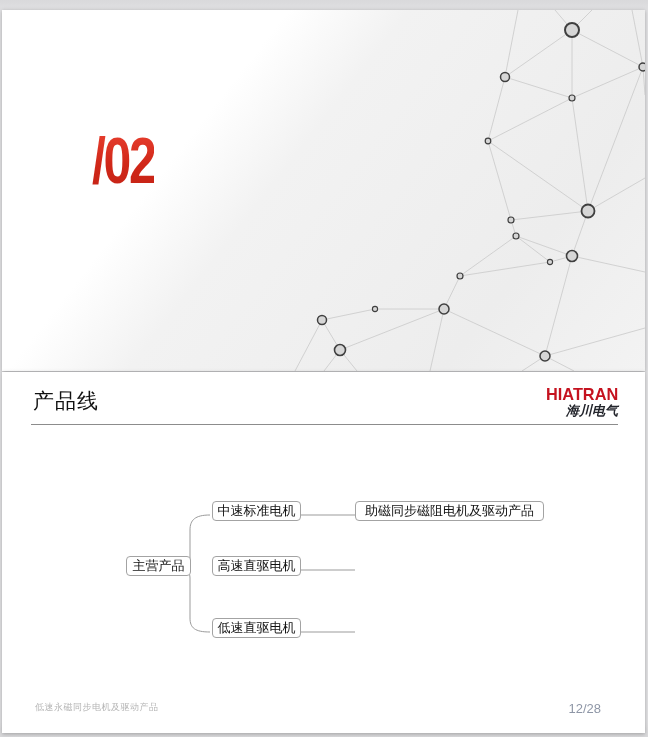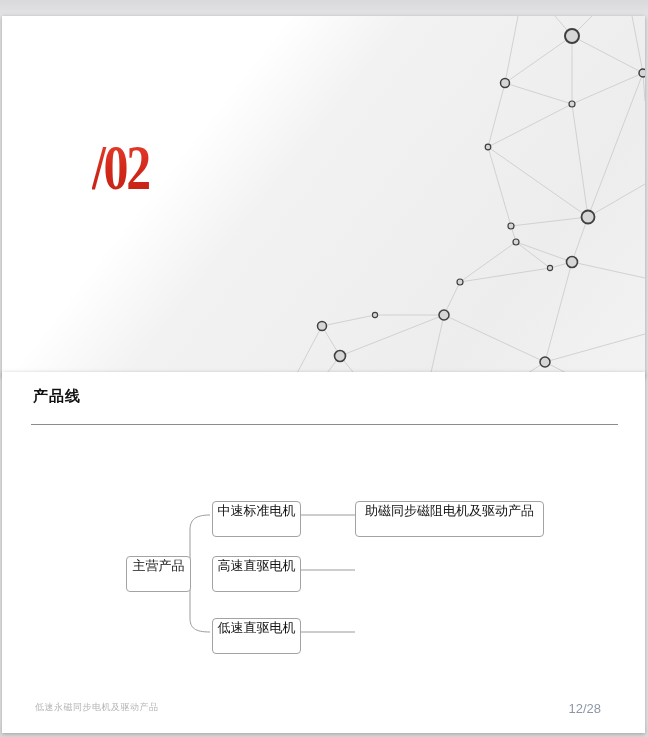--- a/index.html
+++ b/index.html
@@ -5,21 +5,21 @@
   html,body{margin:0;padding:0;}
   body{
     width:648px;height:737px;position:relative;overflow:hidden;
     background:linear-gradient(180deg,#d9d9db 0%,#e3e3e5 2%,#e3e3e5 98%,#d9d9db 100%);
     font-family:"Liberation Sans","DejaVu Sans",sans-serif;
   }
   .slide{
     position:absolute;left:2px;width:643px;height:361px;background:#ffffff;
     box-shadow:0 1px 4px rgba(0,0,0,.28);overflow:hidden;
   }
-  #slide-intro{top:16px;font-family:Liberation Serif, serif;}
+  #slide-intro{top:10px;}
   #slide-product{top:372px;}
 
   
   .intro-bg{
     position:absolute;inset:0;
     background:linear-gradient(128deg,#ffffff 31%,#f2f2f2 44%,#ededed 78%,#f3f3f3 100%);
   }
   #network-svg{position:absolute;top:0;left:0;}
   .section-number{
     position:absolute;left:90px;top:118px;
@@ -34,39 +34,39 @@
     }
   }
   .section-title{
     position:absolute;left:96px;top:194px;
     font-size:21px;font-weight:800;color:#161616;letter-spacing:2px;
   }
 
   
   .slide2-title{
     position:absolute;left:31px;top:15px;
-    font-size:15px;font-weight:700;color:#111;letter-spacing:1px;
+    font-size:21px;font-weight:400;color:#111;letter-spacing:1px;
   }
   .header-rule{
     position:absolute;left:29px;right:27px;top:52px;height:1px;background:#8c8c8c;
   }
   .logo{position:absolute;right:27px;top:14px;text-align:right;line-height:1.05;}
   .logo-en{
     font-size:17px;font-weight:800;color:#c5121f;letter-spacing:0px;
     transform:scaleX(.96);transform-origin:right top;
   }
   .logo-cn{
     font-size:13px;font-weight:800;font-style:italic;color:#23252c;margin-top:0px;
   }
 
   .diagram{position:absolute;inset:0;}
   #connector-svg{position:absolute;top:0;left:0;}
   .dgbox{
-    position:absolute;height:36px;border:1px solid #a3a3a3;border-radius:4px;
-    background:#ffffff;display:flex;align-items:flex-start;justify-content:center;
+    position:absolute;height:20px;border:1px solid #a3a3a3;border-radius:4px;
+    background:#ffffff;display:flex;align-items:flex-end;justify-content:center;
     font-size:13px;font-weight:500;color:#131313;white-space:nowrap;box-sizing:border-box;
   }
   .root-box{left:88px;top:184px;width:65px;margin-left:36px;}
   .mid-box{left:210px;width:89px;}
   .right-box{left:353px;width:189px;}
   .row-0{top:129px;} .row-1{top:184px;} .row-2{top:246px;}
 
   .footer-company{
     position:absolute;left:33px;top:329px;font-size:9px;color:#b4b4b4;letter-spacing:.5px;
   }
@@ -137,20 +137,24 @@
       <circle cx="338" cy="340" r="5.5" fill="#d6d6d6" stroke="#3f3f3f" stroke-width="1.6"></circle>
       <circle cx="543" cy="346" r="5" fill="#d6d6d6" stroke="#3f3f3f" stroke-width="1.5"></circle>
     </svg>
   <div class="section-number">/02</div>
 </div>
 
 <div class="slide" id="slide-product">
 
   <div class="slide2-title">产品线</div>
 
+  <div class="logo">
+    <div class="logo-en">HIATRAN</div>
+    <div class="logo-cn">海川电气</div>
+  </div>
 
   <div class="header-rule"></div>
 
   <div class="diagram">
     <svg id="connector-svg" width="643" height="361" viewBox="0 0 643 361">
       <g fill="none" stroke="#9b9b9b" stroke-width="1">
         <path d="M153,198 H176 M208,143 C193,143 188,148 188,158 L188,190 C188,196 185,198 176,198 C185,198 188,200 188,206 L188,246 C188,256 193,260 208,260"></path>
         <path d="M299,143 H353"></path>
         <path d="M299,198 H353"></path>
         <path d="M299,260 H353"></path>

